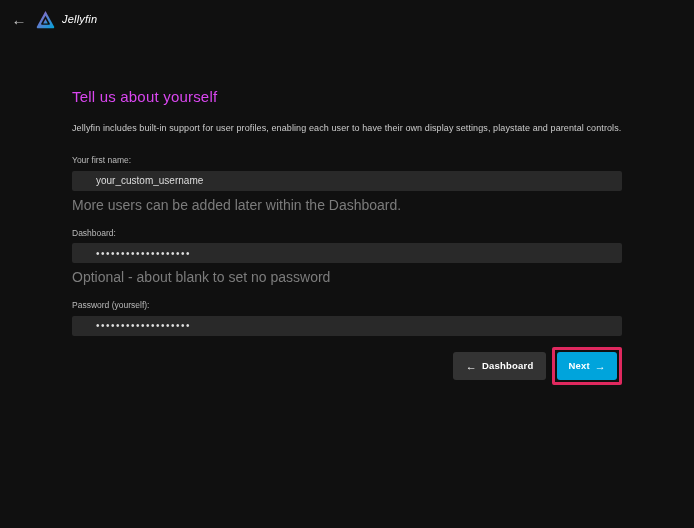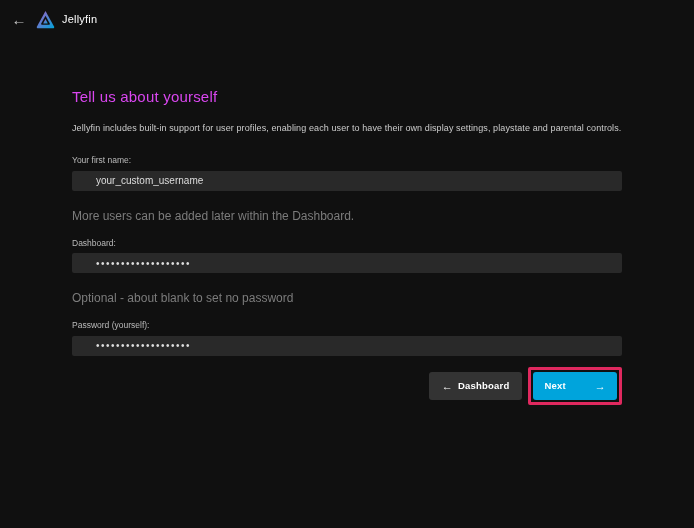--- a/index.html
+++ b/index.html
@@ -22,20 +22,21 @@
     width: 26px; height: 26px;
     background: transparent; border: none;
     color: #c8c8c8;
     font-size: 15px;
     cursor: pointer;
     display: flex; align-items: center; justify-content: center;
   }
   .logo-wrap {
     display: flex; align-items: center;
     margin-left: 3px;
+    font-style: italic;
   }
   .logo-svg { display: block; }
   .app-name {
     margin-left: 6px;
     font-size: 11px;
     font-weight: 500;
     color: #ffffff;
     letter-spacing: 0.2px;
   }
 
@@ -76,22 +77,22 @@
     font-size: 10px;
     font-family: "Liberation Sans", sans-serif;
     padding: 0 24px;
     outline: none;
   }
   .field-input.password {
     letter-spacing: 1.5px;
     font-size: 10px;
   }
   .field-helper {
-    margin-top: 18px;
-    font-size: 12px;
+    margin-top: 6px;
+    font-size: 14px;
     color: #7c7c7c;
   }
 
   
   .btn-row {
     margin-top: 11px;
     display: flex;
     justify-content: flex-end;
     align-items: center;
   }
@@ -116,21 +117,20 @@
   .next-highlight {
     margin-left: 6px;
     border: 3px solid #e0295f;
     border-radius: 2px;
     padding: 2px;
     background: #101010;
   }
   .btn-next {
     background: #00a4dc;
     padding: 0 11px;
-    gap: 24px;
   }
   .btn-next .ico { margin-left: 5px; }
 </style>
 </head>
 <body>
 
 <div class="top-bar">
   <button class="back-btn">
     <span>←</span>
   </button>

